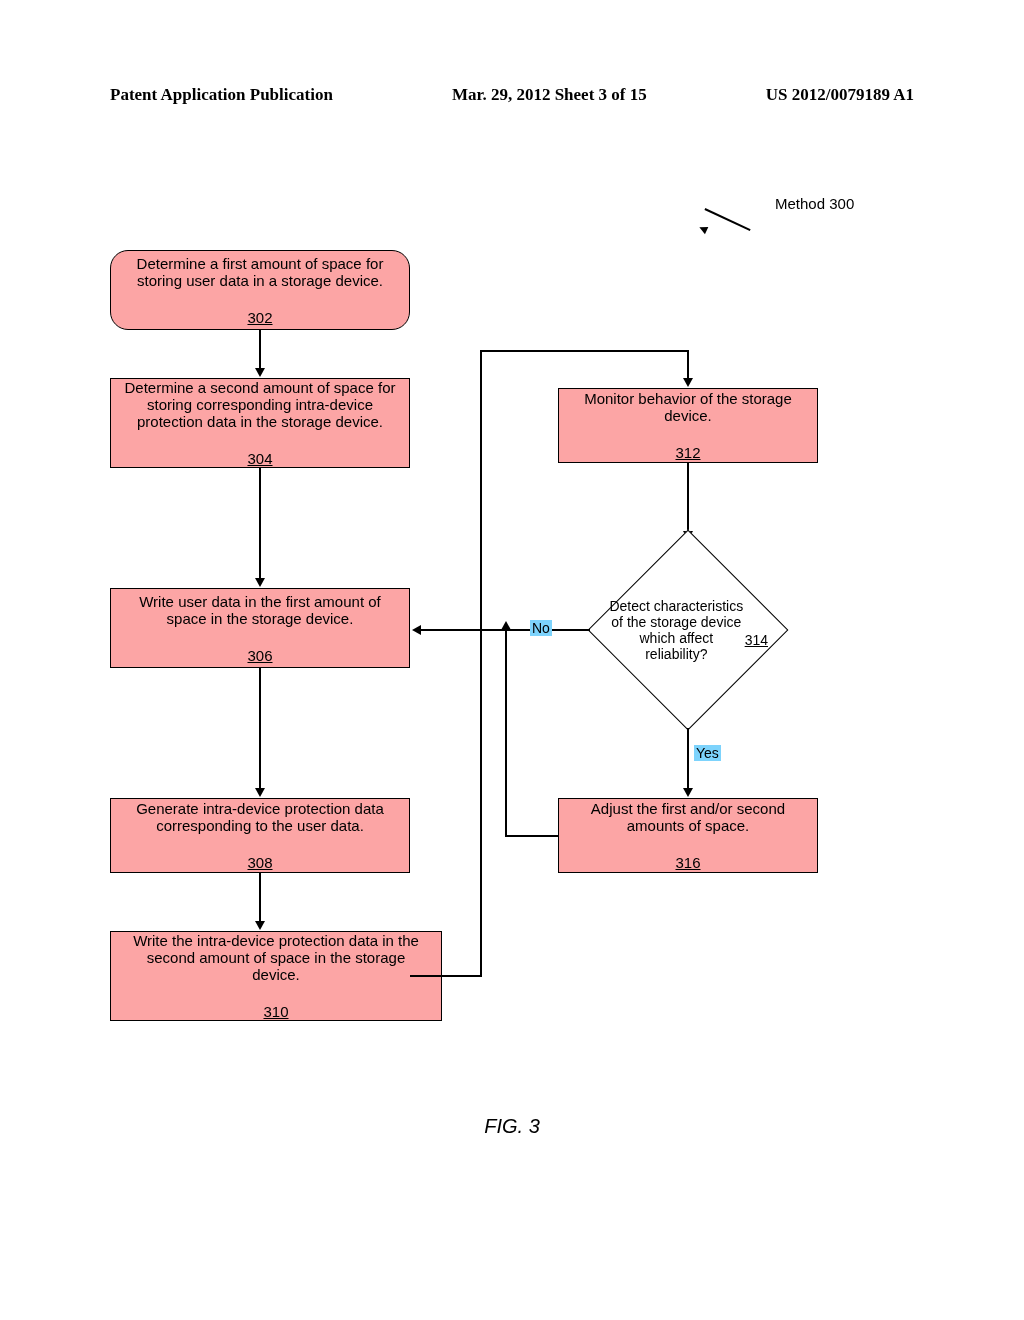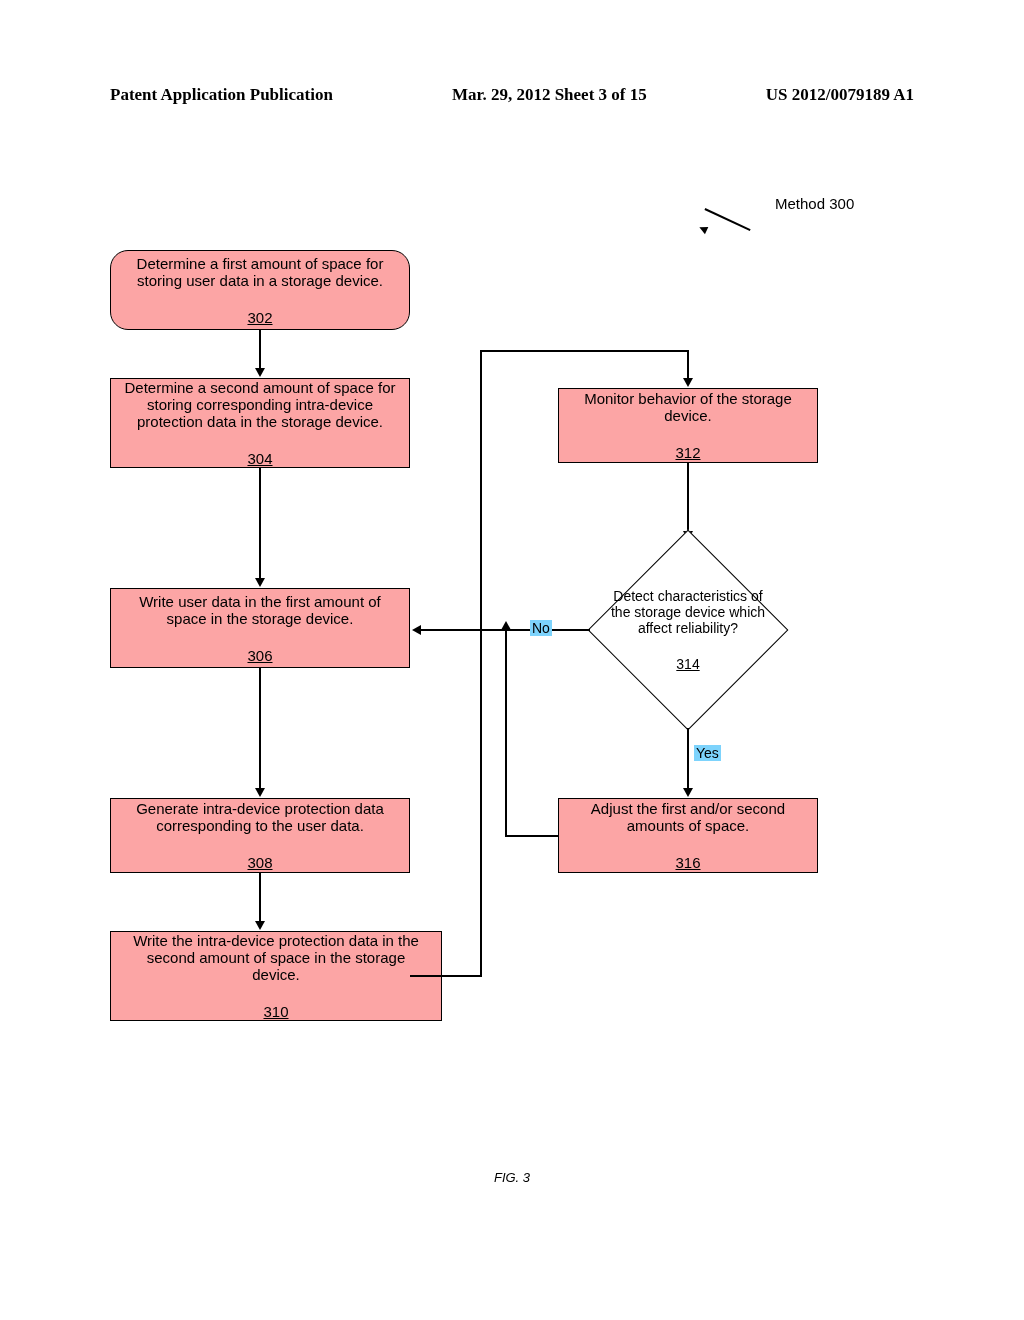--- a/index.html
+++ b/index.html
@@ -65,21 +65,20 @@
     border: 1.5px solid #000;
     transform: rotate(45deg);
     background: #fff;
   }
   .diamond-text {
     position: absolute;
     top: 0; left: 0;
     width: 200px;
     height: 200px;
     display: flex;
-    flex-direction: column;
     align-items: center;
     justify-content: center;
     text-align: center;
     font-family: Arial, sans-serif;
     font-size: 14px;
     padding: 0 20px;
   }
   .arrow-line {
     position: absolute;
     background: #000;
@@ -136,26 +135,26 @@
     width: 0; height: 0;
     border-top: 4px solid transparent;
     border-bottom: 4px solid transparent;
     border-right: 8px solid #000;
     top: 17px;
     left: -6px;
     transform: rotate(25deg);
   }
   .fig-label {
     position: absolute;
-    top: 1170px;
+    top: 1115px;
     left: 0;
     width: 1024px;
     text-align: center;
     font-family: Arial, sans-serif;
-    font-size: 13px;
+    font-size: 20px;
     font-style: italic;
   }
 </style>
 </head>
 <body>
 
 <div class="header">
   <span class="header-left">Patent Application Publication</span>
   <span class="header-center">Mar. 29, 2012  Sheet 3 of 15</span>
   <span class="header-right">US 2012/0079189 A1</span>

